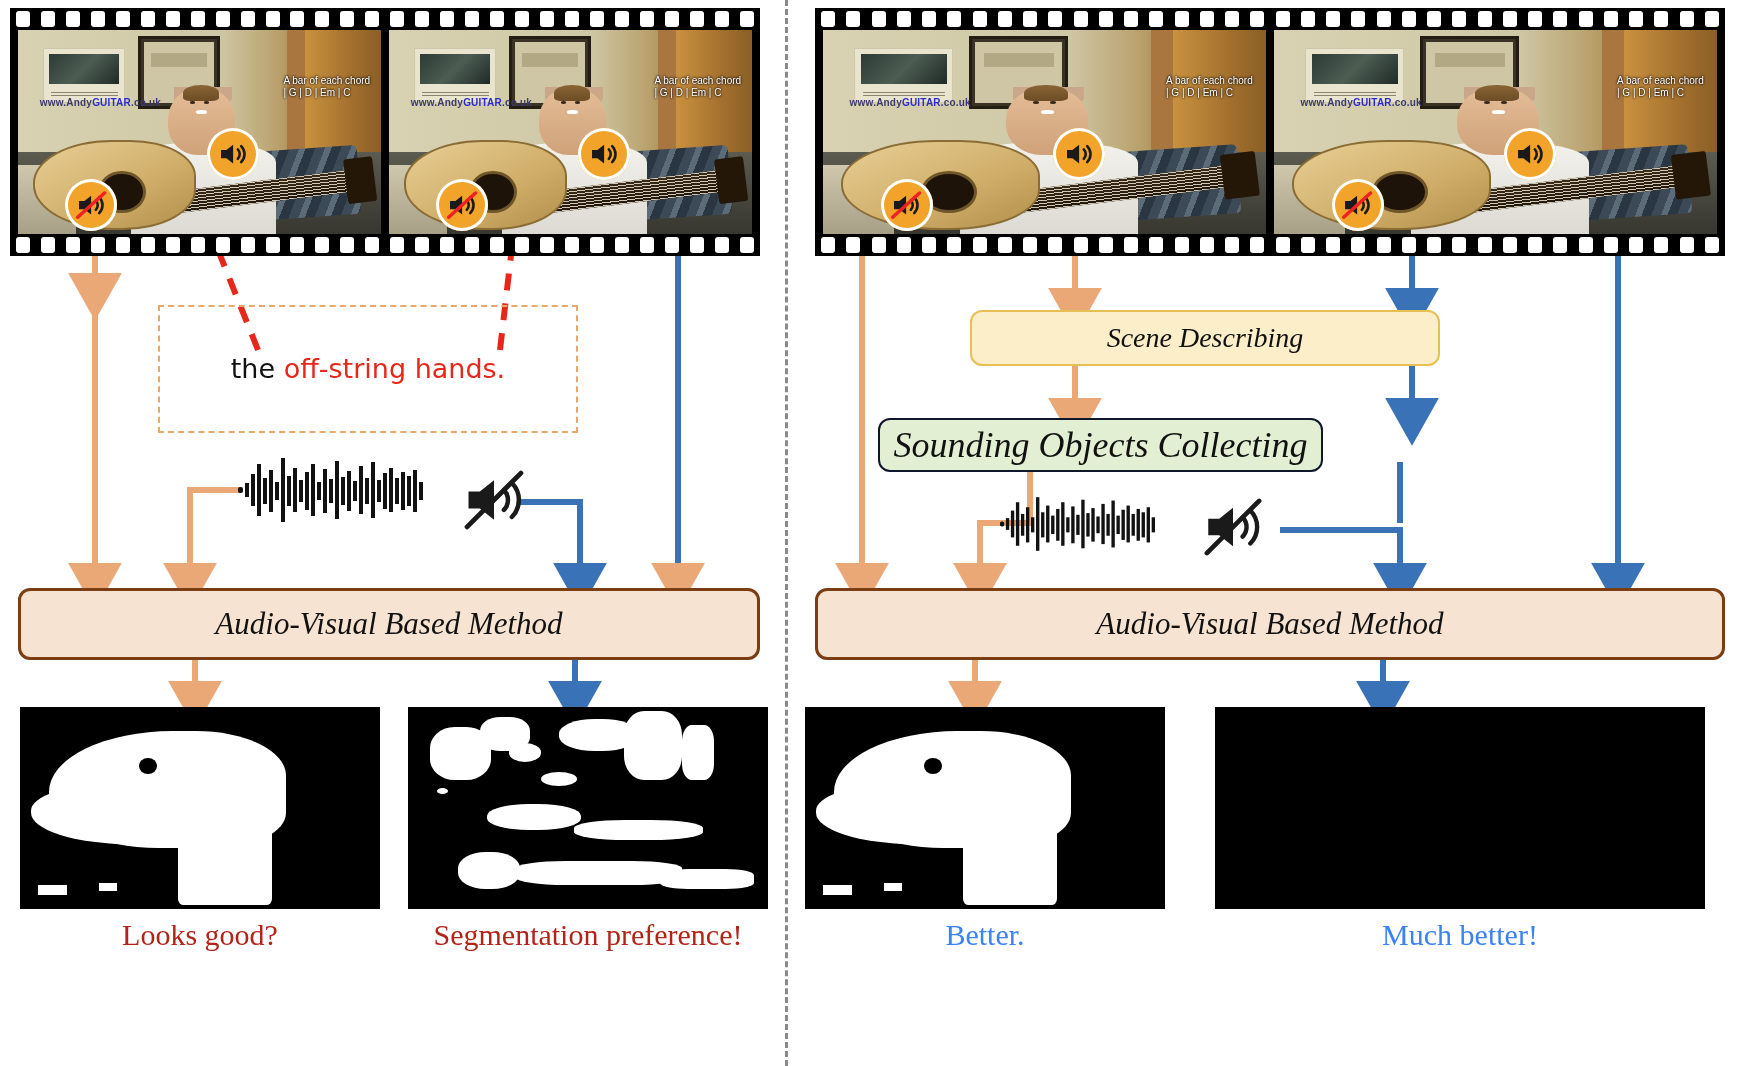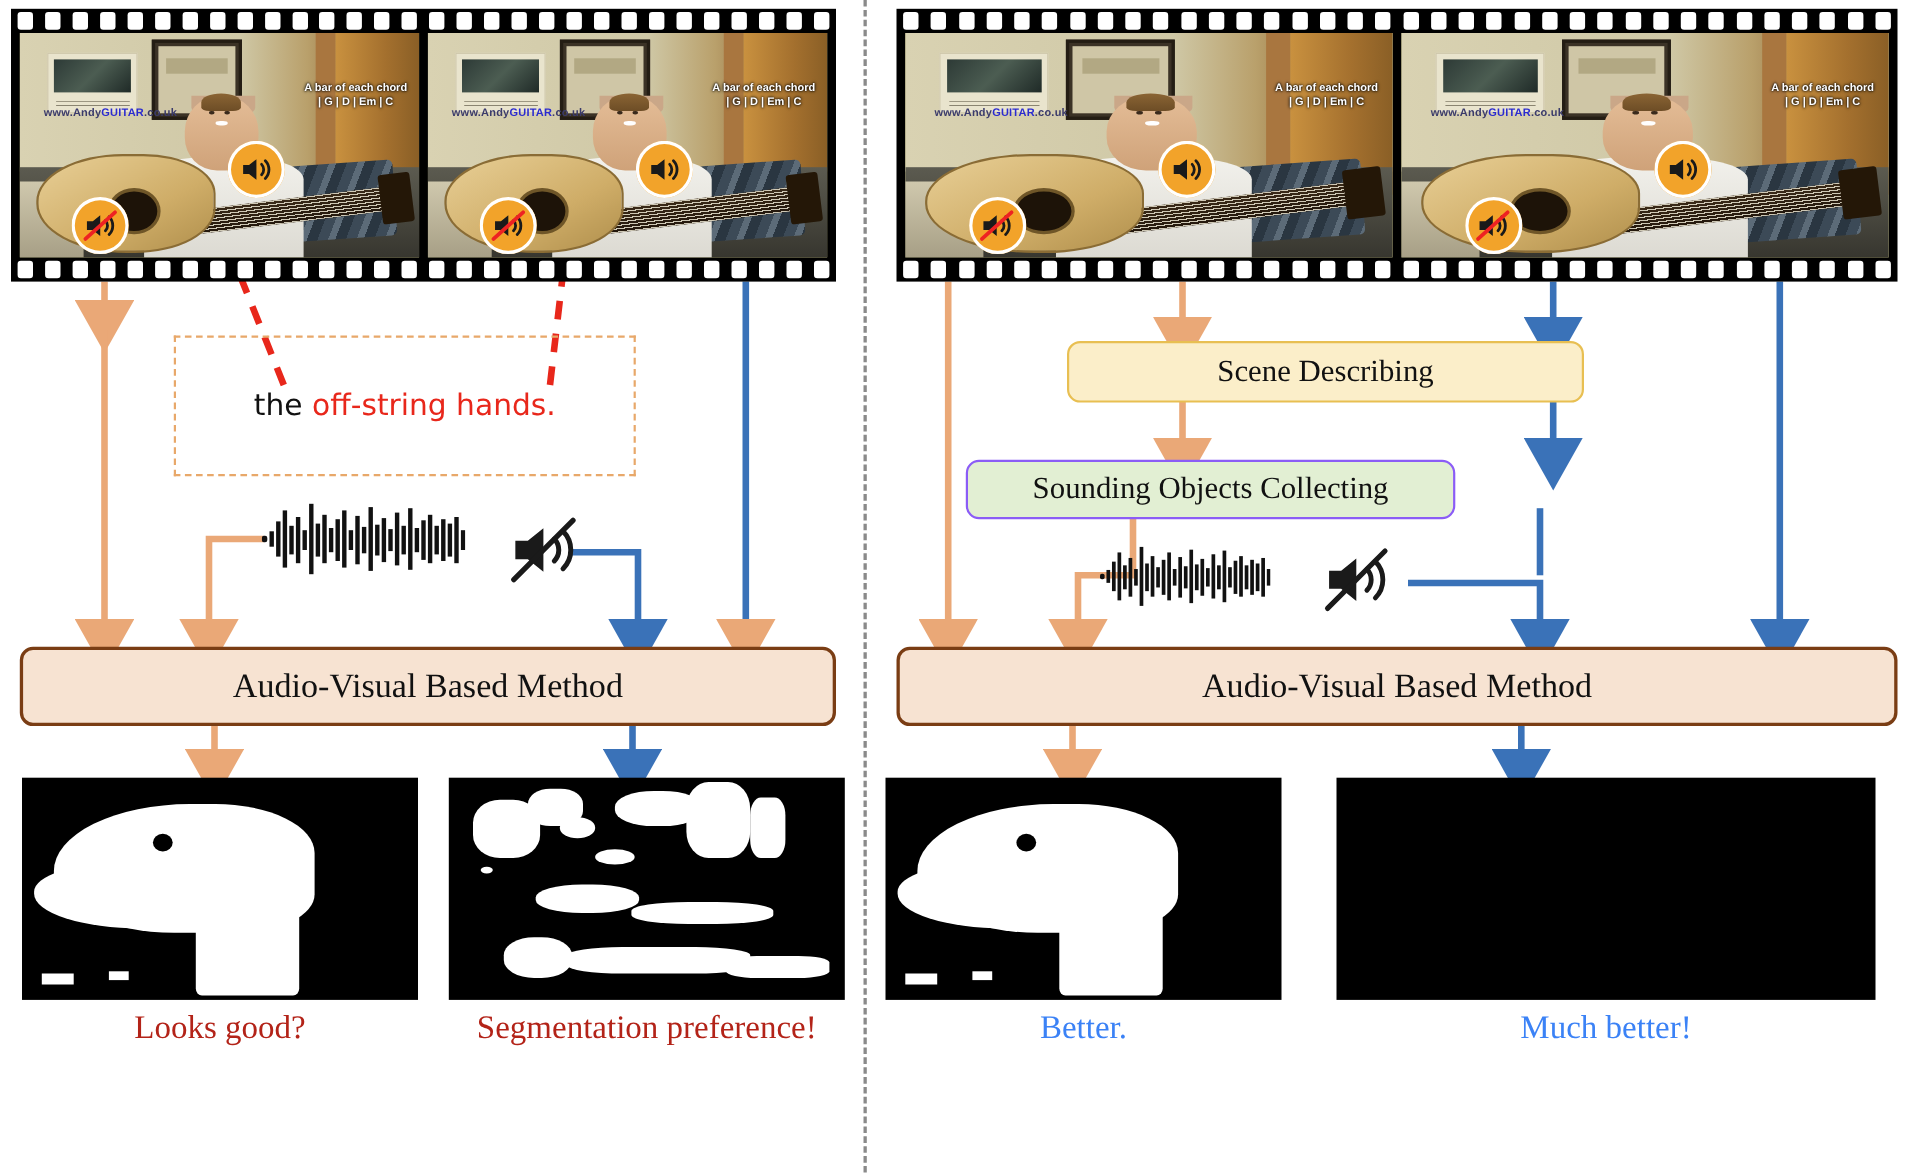--- a/index.html
+++ b/index.html
@@ -77,39 +77,39 @@
   .guitar-neck{position:absolute;left:44%;bottom:10%;width:50%;height:11%;
      background:linear-gradient(to bottom,#3a2a18,#23170c);transform:rotate(-7deg);
      transform-origin:left center;}
   .strings{position:absolute;inset:0;
      background:repeating-linear-gradient(to bottom,rgba(235,230,210,.85) 0 1px,transparent 1px 3px);}
   .headstock{position:absolute;right:-9%;top:-48%;width:16%;height:200%;
      background:#241707;border-radius:3px;}
   .wm{position:absolute;left:6%;top:33%;font-family:"Liberation Sans",sans-serif;
      font-size:10px;color:#3b3b6b;font-weight:700;letter-spacing:.2px;white-space:nowrap;}
   .wm b{color:#2b2bd0;}
-  .cap{position:absolute;right:3%;top:22%;text-align:center;
+  .cap{position:absolute;right:3%;top:22%;text-align:left;
      font-family:"Liberation Sans",sans-serif;font-size:10px;line-height:1.25;
-     color:#fff;text-shadow:0 0 2px #000,0 0 3px #000;font-weight:700;white-space:nowrap;}
+     color:#fff;text-shadow:0 0 2px #000,0 0 3px #000;font-weight:400;white-space:nowrap;}
 
   
   .badge{position:absolute;border-radius:50%;background:#f2a32a;
      display:flex;align-items:center;justify-content:center;
      box-shadow:0 0 0 3px #fff inset;}
   .badge svg{width:62%;height:62%;}
 
   
   .box{position:absolute;box-sizing:border-box;display:flex;
-     align-items:center;justify-content:center;text-align:center;}
+     align-items:center;justify-content:center;text-align:center;font-style:italic;}
   .box-method{background:#f7e3d2;border:3px solid #7a3d14;border-radius:12px;
      font-size:31px;color:#111;}
   .box-yellow{background:#fbeec9;border:2px solid #e8bf52;border-radius:12px;
      font-size:28px;color:#111;}
-  .box-green{background:#e2efd3;border:2px solid #8b5cf6;border-radius:12px;
-     font-size:28px;color:#111;}
+  .box-green{background:#e2efd3;border:2px solid #0f172a;border-radius:12px;
+     font-size:36px;color:#111;}
 
   
   .callout{position:absolute;box-sizing:border-box;display:flex;
      align-items:center;justify-content:center;text-align:center;}
   .callout-orange{border:2px dashed #e8a86a;font-family:"DejaVu Sans",sans-serif;
      font-size:27px;line-height:1.45;color:#111;}
   .callout-orange .hl{color:#e8271b;}
   .callout-green{border:2px dashed #8fb96e;font-family:"DejaVu Sans",sans-serif;
      font-size:21px;line-height:1.5;color:#34601f;}
   .callout-green b{font-weight:bold;}

